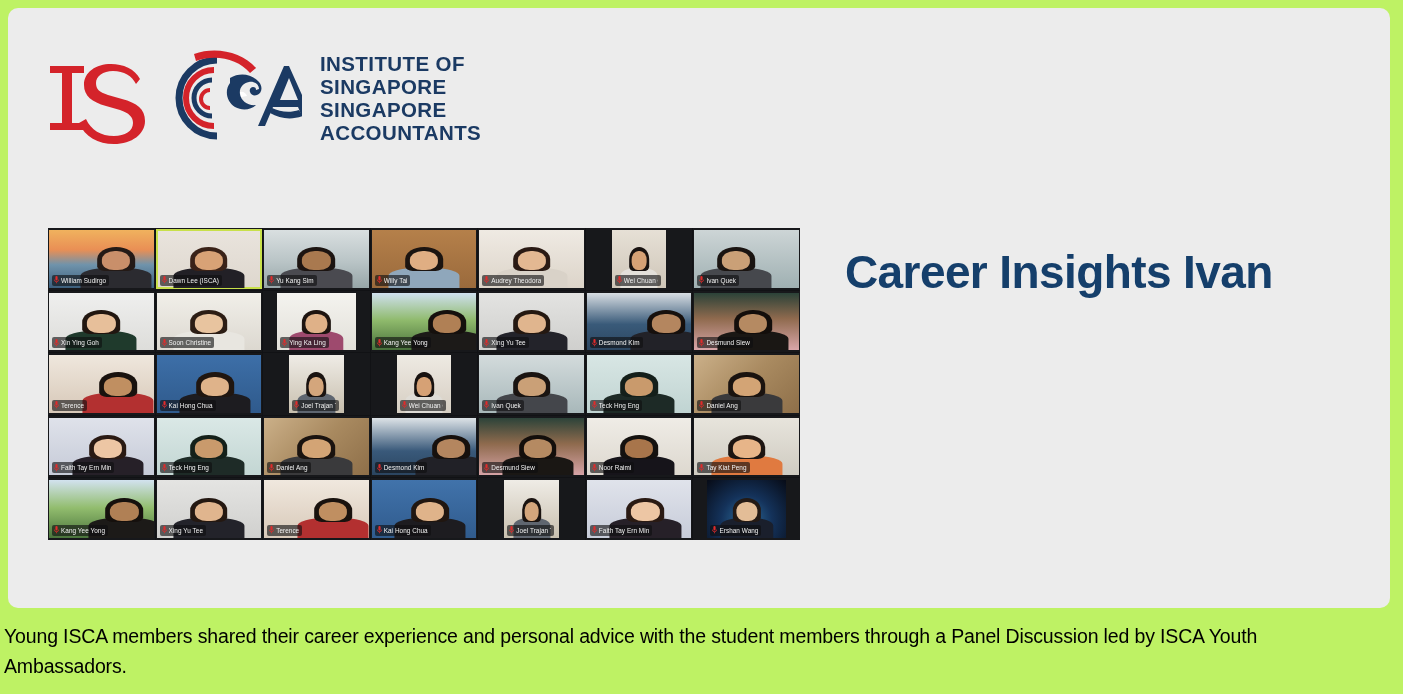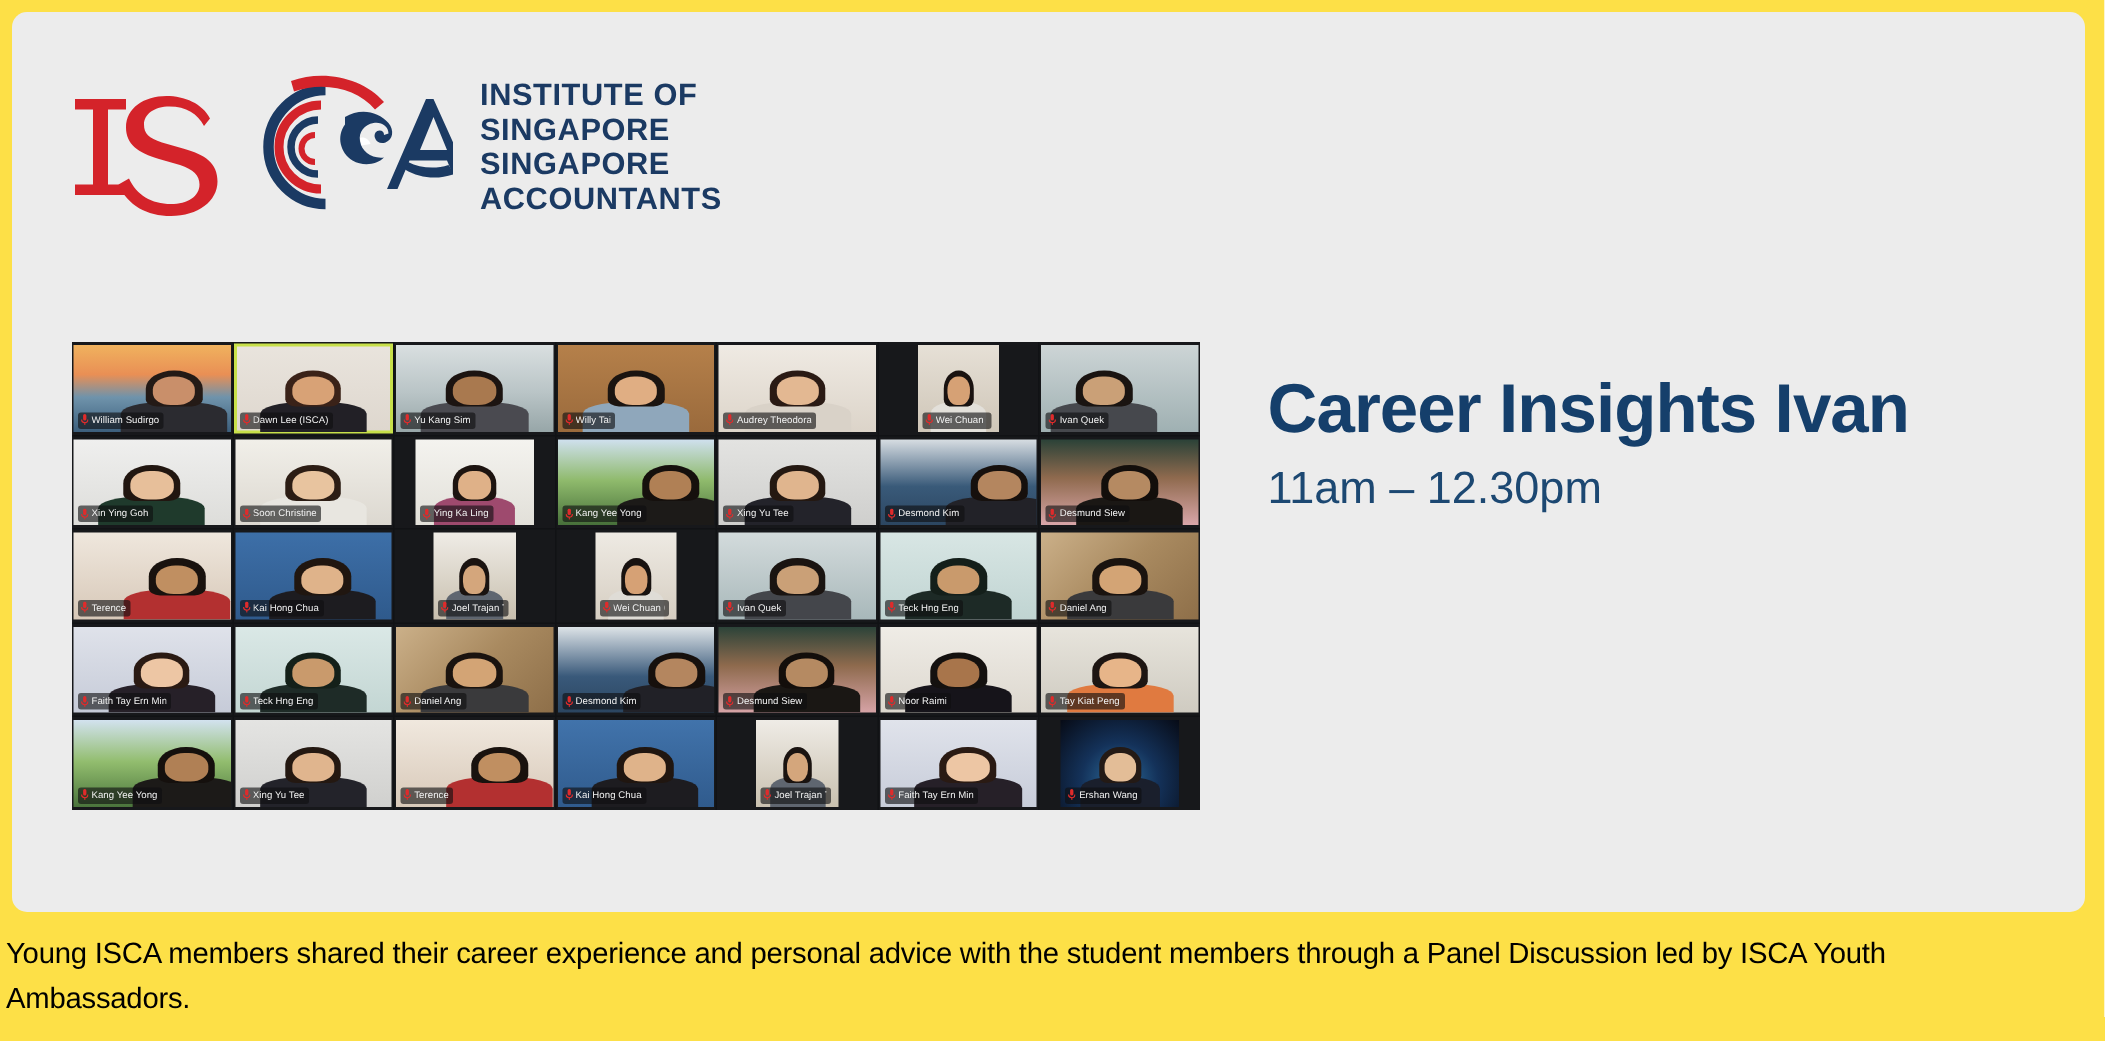--- a/index.html
+++ b/index.html
@@ -3,21 +3,21 @@
 <meta charset="utf-8">
 <title>ISCA Career Insights Talk</title>
 <style>
   * { box-sizing: border-box; margin: 0; padding: 0; }
   html, body {
     width: 1403px; height: 694px;
     background: #ffffff;
     font-family: "Liberation Sans", sans-serif;
     overflow: hidden;
   }
-  #root { position: relative; width: 1403px; height: 694px; background:#fde047; }
+  #root { position: relative; width: 1403px; height: 694px; background:#bef264; }
 
   
   .hero-panel {
     position: absolute;
     left: 8px; top: 8px;
     width: 1382px; height: 600px;
     background: #ececec;
     border-radius: 10px;
   }
 
@@ -853,18 +853,17 @@
               </svg>
             </span>
             <span class="nm">Ershan Wang</span>
           </div>
         </div>
       </div>
     </div>
 
   <div class="title-block">
     <div class="talk-title">Career Insights Ivan</div>
-    <div class="talk-time">11am – 12.30pm</div>
   </div>
 
   <div class="caption">Young ISCA members shared their career experience and personal advice with the student members through a Panel Discussion led by ISCA Youth Ambassadors.</div>
 
 </div>
 
 </body></html>

